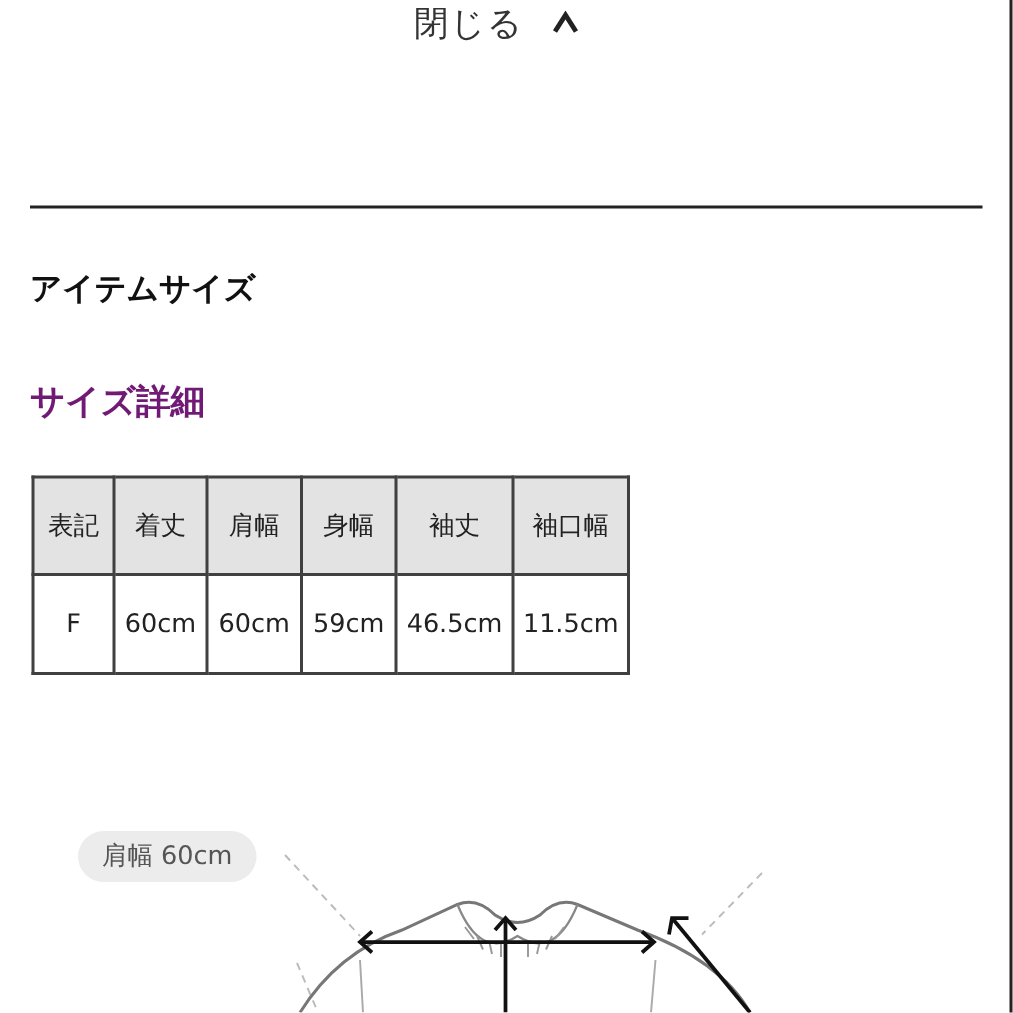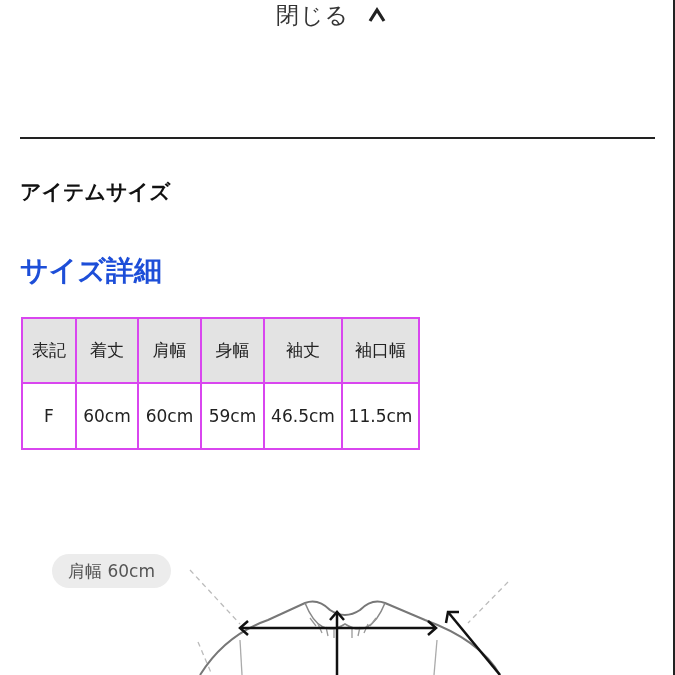--- a/index.html
+++ b/index.html
@@ -10,27 +10,27 @@
   }
   .right-edge { position: absolute; left: 673px; top: 0; width: 2px; height: 675px; background: #222; }
   .close-toggle {
     position: absolute; left: 276px; top: 0; height: 30px;
     display: flex; align-items: center; gap: 18px; cursor: pointer;
   }
   .close-label { font-size: 23px; color: #333; letter-spacing: 1px; }
   .chev { width: 20px; height: 16px; }
   .divider { position: absolute; left: 20px; top: 137px; width: 635px; height: 2px; background: #222; }
   .h-item { position: absolute; left: 20px; top: 178px; font-size: 21px; font-weight: bold; color: #111; font-family: Liberation Mono, monospace; }
-  .h-detail { position: absolute; left: 20px; top: 252px; font-size: 28px; font-weight: bold; color: #1d4ed8; }
+  .h-detail { position: absolute; left: 20px; top: 252px; font-size: 23px; font-weight: bold; color: #701a75; }
   table.size {
     position: absolute; left: 21px; top: 317px;
     border-collapse: collapse; font-size: 17px;
   }
   table.size td, table.size th {
-    border: 2px solid #d946ef; text-align: center; font-weight: normal; color: #222; padding: 0;
+    border: 2px solid #404040; text-align: center; font-weight: normal; color: #222; padding: 0;
   }
   table.size th { background: #e3e3e3; height: 63px; }
   table.size td { background: #fff; height: 64px; }
   .diagram { position: absolute; left: 0; top: 540px; width: 675px; height: 135px; }
   .pill {
     position: absolute; background: #ececec; border-radius: 18px;
     color: #555; font-size: 17px; height: 34px; line-height: 34px; padding: 0 16px; white-space: nowrap;
   }
 </style>
 </head>

